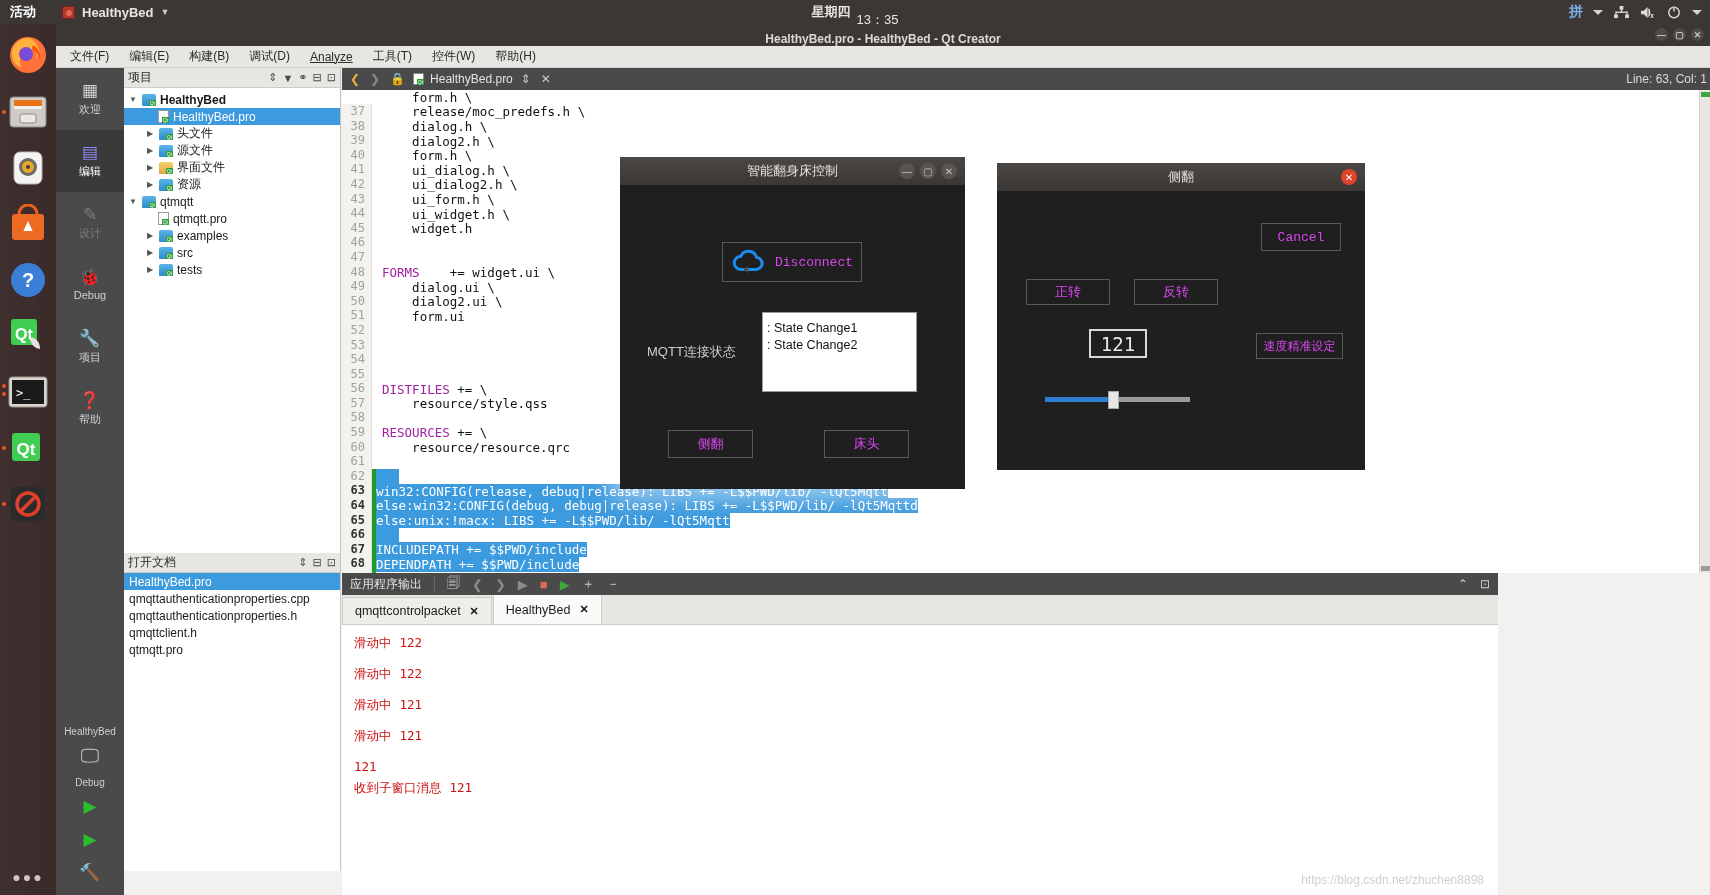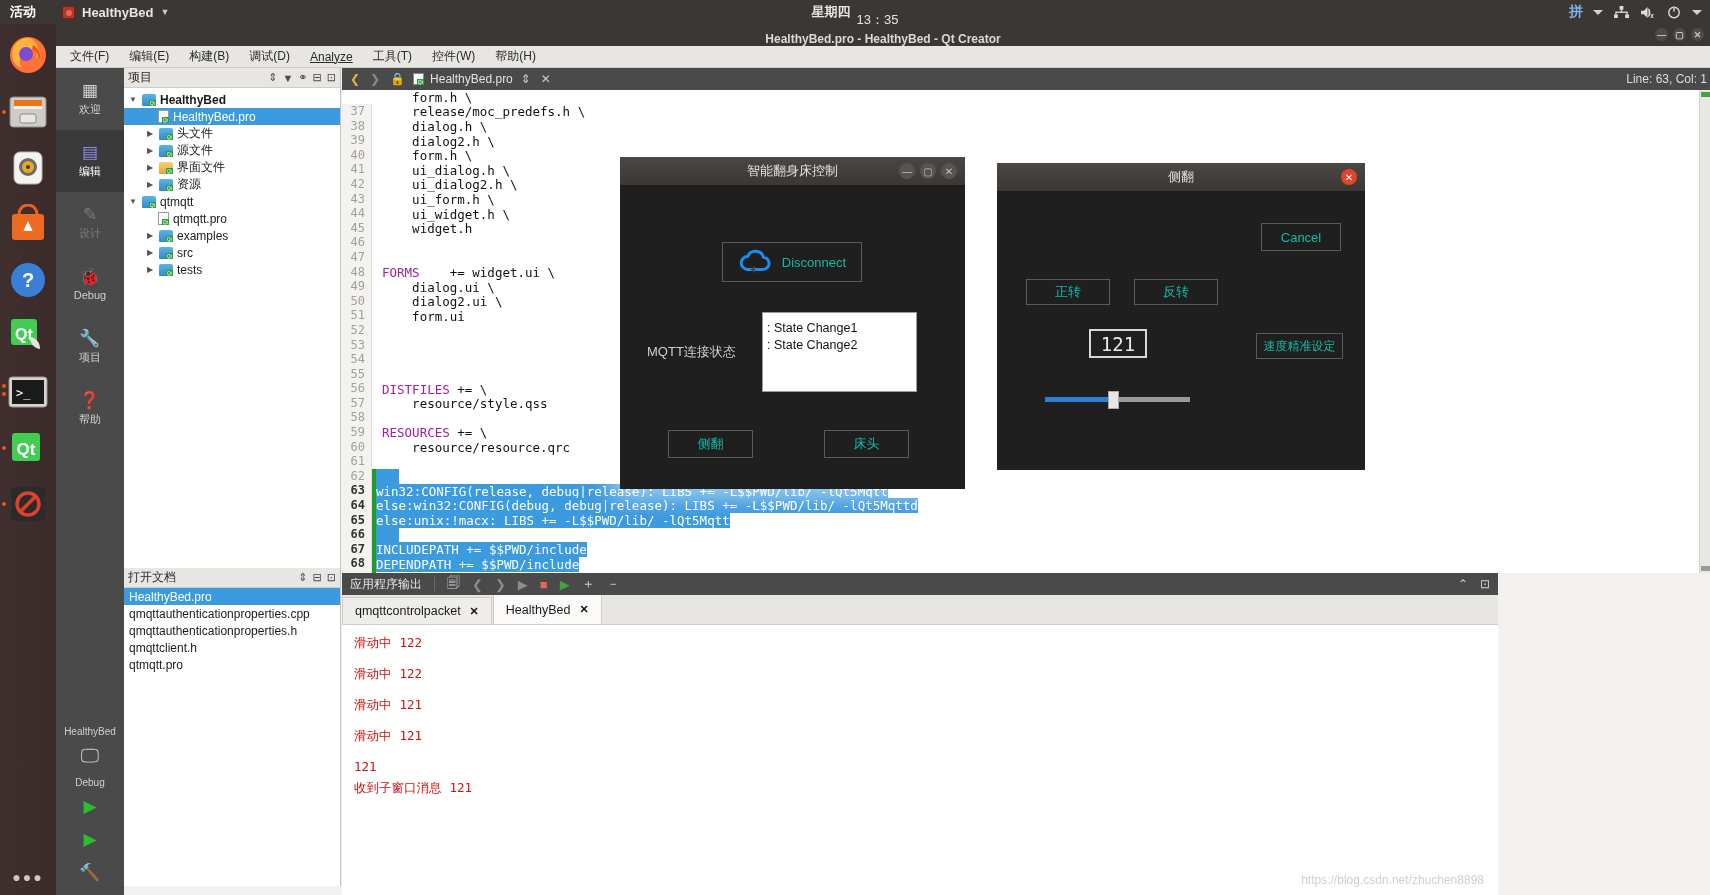--- a/index.html
+++ b/index.html
@@ -78,21 +78,21 @@
   .fld { width:14px;height:12px;border-radius:2px 2px 1px 1px;
          background:linear-gradient(180deg,#5ab4e8,#2e8ccc); position:relative; flex:none;}
   .fld:after { content:"Qt"; position:absolute; right:0; bottom:0; font-size:5px;
                background:#2d9c3a; color:#fff; padding:0 1px; border-radius:1px;}
   .fil { width:11px;height:13px;background:#fff;border:1px solid #9a9a9a; position:relative; flex:none;}
   .fil:after { content:"Qt"; position:absolute; right:-1px; bottom:-1px; font-size:5px;
                background:#2d9c3a; color:#fff; padding:0 1px;}
   .bold { font-weight:bold; }
 
   
-  .docpane { position:absolute; left:68px; top:544px; width:217px; height:318px;
+  .docpane { position:absolute; left:68px; top:529px; width:217px; height:318px;
              background:#ffffff; border-right:1px solid #c8c5c1; }
   .doclist { font-size:12px; color:#1a1a1a; }
   .docrow { height:17px; padding-left:5px; display:flex; align-items:center; }
   .docrow.sel { background:#3c9ade; color:#fff; }
 
   
   .editor { position:absolute; left:286px; top:44px; width:1368px; height:505px; background:#fff; }
   .ed-tab { height:22px; background:#4a4a4a; display:flex; align-items:center;
             color:#e2e2e2; font-size:12px; gap:6px; padding:0 6px; position:relative;}
   .ed-nav { color:#e8b33a; font-size:12px; padding:0 2px; }
@@ -135,22 +135,22 @@
   .oline .num { color:#cc1111; font-family:"DejaVu Sans Mono", monospace; }
   .oline.tight { height:21px; }
   .wm { position:absolute; right:14px; bottom:8px; color:#cfcfcf; font-size:12px; }
 
   
   .dlg { position:absolute; box-shadow:0 0 22px 8px rgba(255,255,255,.55); }
   .dlg-tt { height:28px; background:linear-gradient(180deg,#4b4744,#3a3734);
             display:flex; align-items:center; justify-content:center; position:relative;
             color:#e2ded9; font-size:13px; }
   .dlg-body { background:#1f1f1f; }
-  .dbtn { border:1px solid #5a5a5a; color:#14b8a6; font-size:13px; background:transparent;
-          display:flex; align-items:center; justify-content:center; position:absolute; }
+  .dbtn { border:1px solid #5a5a5a; color:#d946ef; font-size:13px; background:transparent;
+          display:flex; align-items:center; justify-content:center; position:absolute;font-family:Liberation Mono, monospace; }
   .wbtn { width:16px; height:16px; border-radius:50%; background:#565350; color:#c6c2be;
           font-size:10px; display:flex; align-items:center; justify-content:center; }
   .wbtn.red { background:#e0452b; color:#fff; }
   .lcd { position:absolute; border:2px solid #d8d8d8; background:#1f1f1f;
          display:flex; align-items:center; justify-content:center;
          font-family:"DejaVu Sans Mono", monospace; color:#e8e8e8; }
   .slider-tr { position:absolute; height:5px; background:#9a9a9a; }
   .slider-fill { position:absolute; height:5px; background:#2f7fd0; }
   .slider-hd { position:absolute; width:11px; height:18px; background:#e6e6e6; border:1px solid #aaa;}
   .statebox { position:absolute; background:#fff; border:1px solid #9a9a9a;

